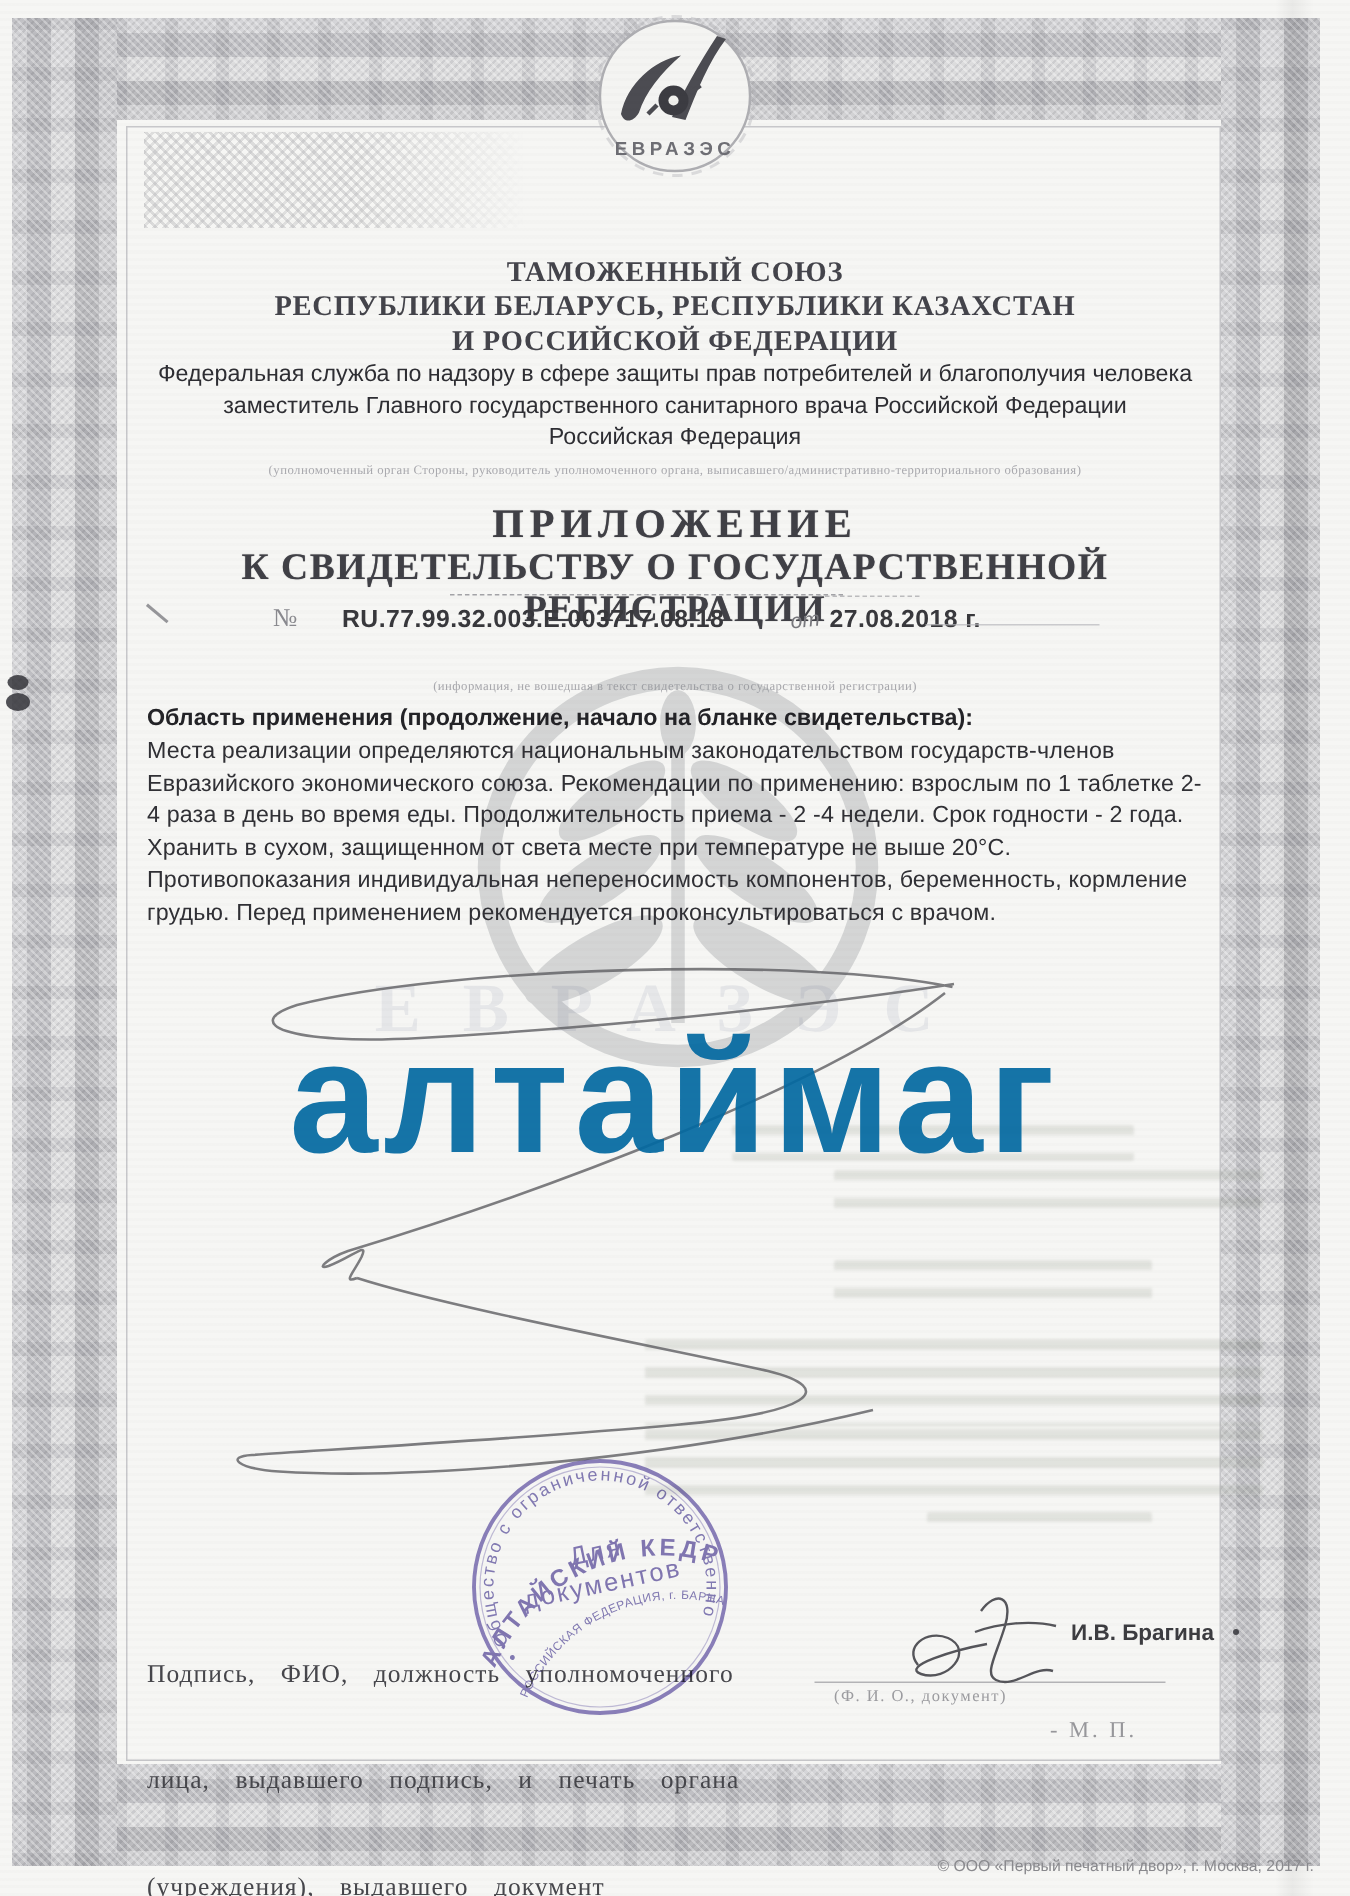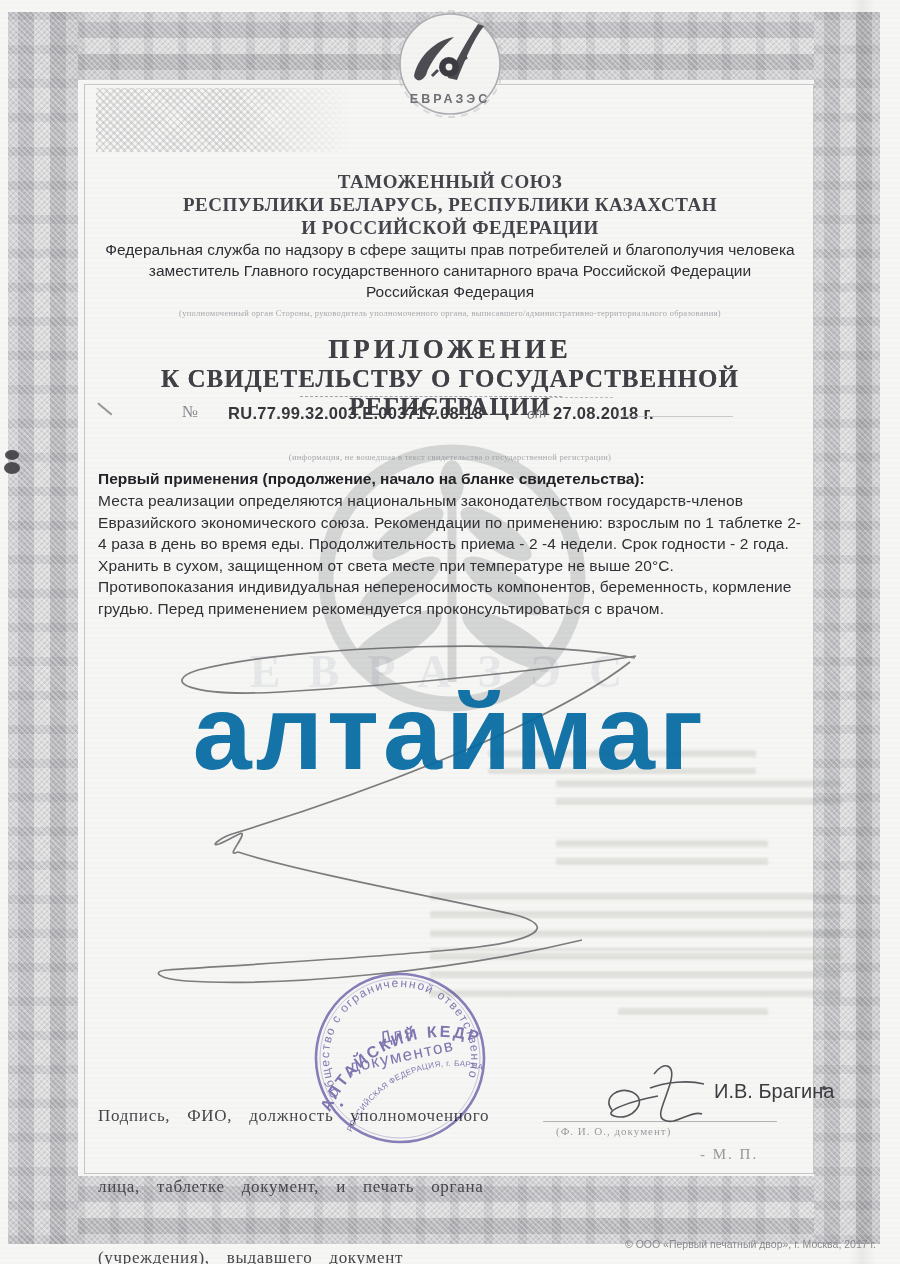--- a/index.html
+++ b/index.html
@@ -49,21 +49,21 @@
   .wm-brand{font-weight:bold;font-size:106px;letter-spacing:4px;color:#0369a1;opacity:.92;}
   .wm-slogan{font-size:30px;letter-spacing:2px;color:#a4a6a9;font-weight:bold;opacity:.85;}
   .wm-ghost{font-family:"Liberation Serif",serif;font-weight:bold;font-size:46px;
             letter-spacing:28px;color:rgba(85,95,135,.10);}
 
   .ghost{position:absolute;border-radius:2px;opacity:.4;filter:blur(1.2px);
     background:repeating-linear-gradient(180deg,rgba(118,126,110,.4) 0 7px,transparent 7px 18.5px);}
 
   .label-line{font-family:"Liberation Serif",serif;font-size:17px;line-height:27px;color:#46464b;
               letter-spacing:.7px;word-spacing:12px;margin-top:44px;}
-  .signer{font-size:20px;color:#3c3c40;}
+  .signer{font-size:15px;color:#3c3c40;font-weight:bold;}
   .sigline{position:absolute;height:1px;background:#b3b3b6;}
   .sigcap{font-family:"Liberation Serif",serif;font-size:11px;color:#9b9b9f;letter-spacing:1px;}
   .mp{font-family:"Liberation Serif",serif;font-size:15px;color:#97979b;letter-spacing:2px;}
   .copyright{font-size:10.5px;color:#8a8a8e;}
 
   .blob{position:absolute;background:#34343a;border-radius:50%;opacity:.85;}
   .fold{position:absolute;left:850px;top:0;width:26px;height:1264px;
         background:linear-gradient(90deg,transparent,rgba(0,0,0,.05) 45%,transparent);}
   .tick{position:absolute;width:18px;height:1.5px;background:#6e6e74;transform:rotate(40deg);opacity:.7;}
 
@@ -127,21 +127,21 @@
       <ellipse cx="184" cy="96" rx="42" ry="15" transform="rotate(35 184 96)"></ellipse>
       <ellipse cx="88" cy="148" rx="48" ry="16" transform="rotate(-33 88 148)"></ellipse>
       <ellipse cx="192" cy="148" rx="48" ry="16" transform="rotate(33 192 148)"></ellipse>
       <ellipse cx="84" cy="202" rx="52" ry="17" transform="rotate(-30 84 202)"></ellipse>
       <ellipse cx="196" cy="202" rx="52" ry="17" transform="rotate(30 196 202)"></ellipse>
       <ellipse cx="140" cy="44" rx="12" ry="22"></ellipse>
     </g>
   </svg>
 
   <div class="abs" style="left:98px;top:470px;width:710px;z-index:5;">
-    <div class="body-head">Первый применения (продолжение, начало на бланке свидетельства):</div>
+    <div class="body-head">Область применения (продолжение, начало на бланке свидетельства):</div>
     <div class="body-par" style="margin-top:2px;">Места реализации определяются национальным законодательством государств-членов Евразийского экономического союза. Рекомендации по применению: взрослым по 1 таблетке 2-4 раза в день во время еды. Продолжительность приема - 2 -4 недели. Срок годности - 2 года. Хранить в сухом, защищенном от света месте при температуре не выше 20°С. Противопоказания индивидуальная непереносимость компонентов, беременность, кормление грудью. Перед применением рекомендуется проконсультироваться с врачом.</div>
   </div>
 
   <div class="abs center wm-ghost" style="left:180px;top:645px;width:540px;z-index:2;">ЕВРАЗЭС</div>
 
   <svg class="abs" style="left:120px;top:620px;z-index:3;" width="560" height="390" viewBox="0 0 560 390" fill="none" stroke="#5f5f63" stroke-width="1.7" opacity=".8">
     <path d="M515 38 C420 18 180 24 78 50 C40 62 70 77 160 72 C300 64 440 48 516 36"></path>
     <path d="M510 42 C430 105 240 175 112 214 C98 219 90 227 99 224 C115 218 126 207 121 218 C116 228 108 236 118 232"></path>
     <path d="M118 232 C180 252 330 280 392 294 C440 306 420 322 330 330 C230 339 90 347 48 350 C30 351 38 359 66 361 C160 367 330 352 462 320"></path>
   </svg>
@@ -150,21 +150,21 @@
 
   <div class="ghost" style="left:488px;top:750px;width:268px;height:24px;"></div>
   <div class="ghost" style="left:556px;top:780px;width:286px;height:30px;"></div>
   <div class="ghost" style="left:556px;top:840px;width:212px;height:32px;"></div>
   <div class="ghost" style="left:430px;top:893px;width:412px;height:58px;"></div>
   <div class="ghost" style="left:430px;top:953px;width:412px;height:50px;"></div>
   <div class="ghost" style="left:618px;top:1008px;width:150px;height:14px;"></div>
 
   <div class="abs" style="left:98px;top:1058px;width:420px;z-index:5;">
     <div class="label-line">Подпись, ФИО, должность уполномоченного</div>
-    <div class="label-line">лица, таблетке документ, и печать органа</div>
+    <div class="label-line">лица, выдавшего подпись, и печать органа</div>
     <div class="label-line">(учреждения), выдавшего документ</div>
   </div>
 
   <svg class="abs stamp-svg" style="left:288px;top:970px;z-index:6;transform:rotate(-12deg);" width="224" height="176" viewBox="0 0 224 176">
     <defs>
       <path id="ringTop" d="M 50.5 123.5 A 71 71 0 1 1 173.5 123.5"></path>
       <path id="companyArc" d="M 30 130 A 120 120 0 0 1 196 92"></path>
       <path id="locArc" d="M 48 152 A 110 110 0 0 1 192 118"></path>
     </defs>
     <circle cx="112" cy="88" r="84" fill="none" stroke="#7a6db6" stroke-width="2.6"></circle>

